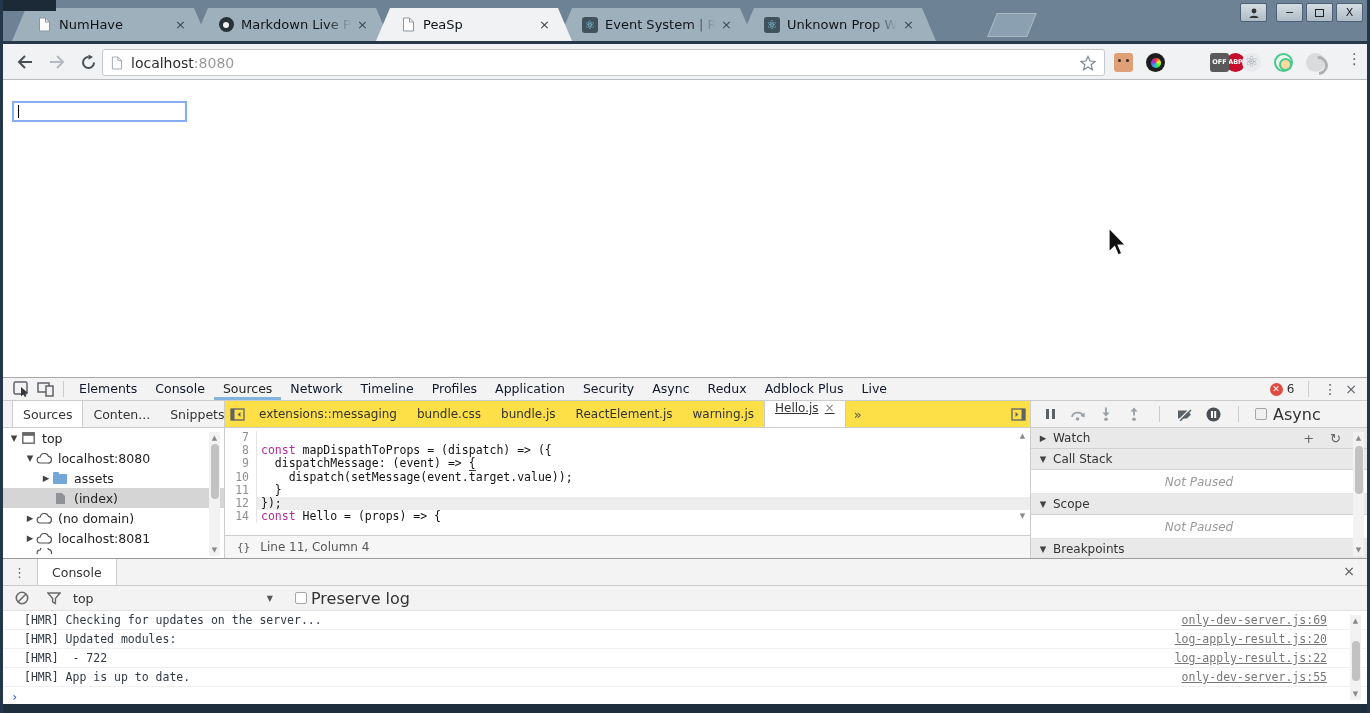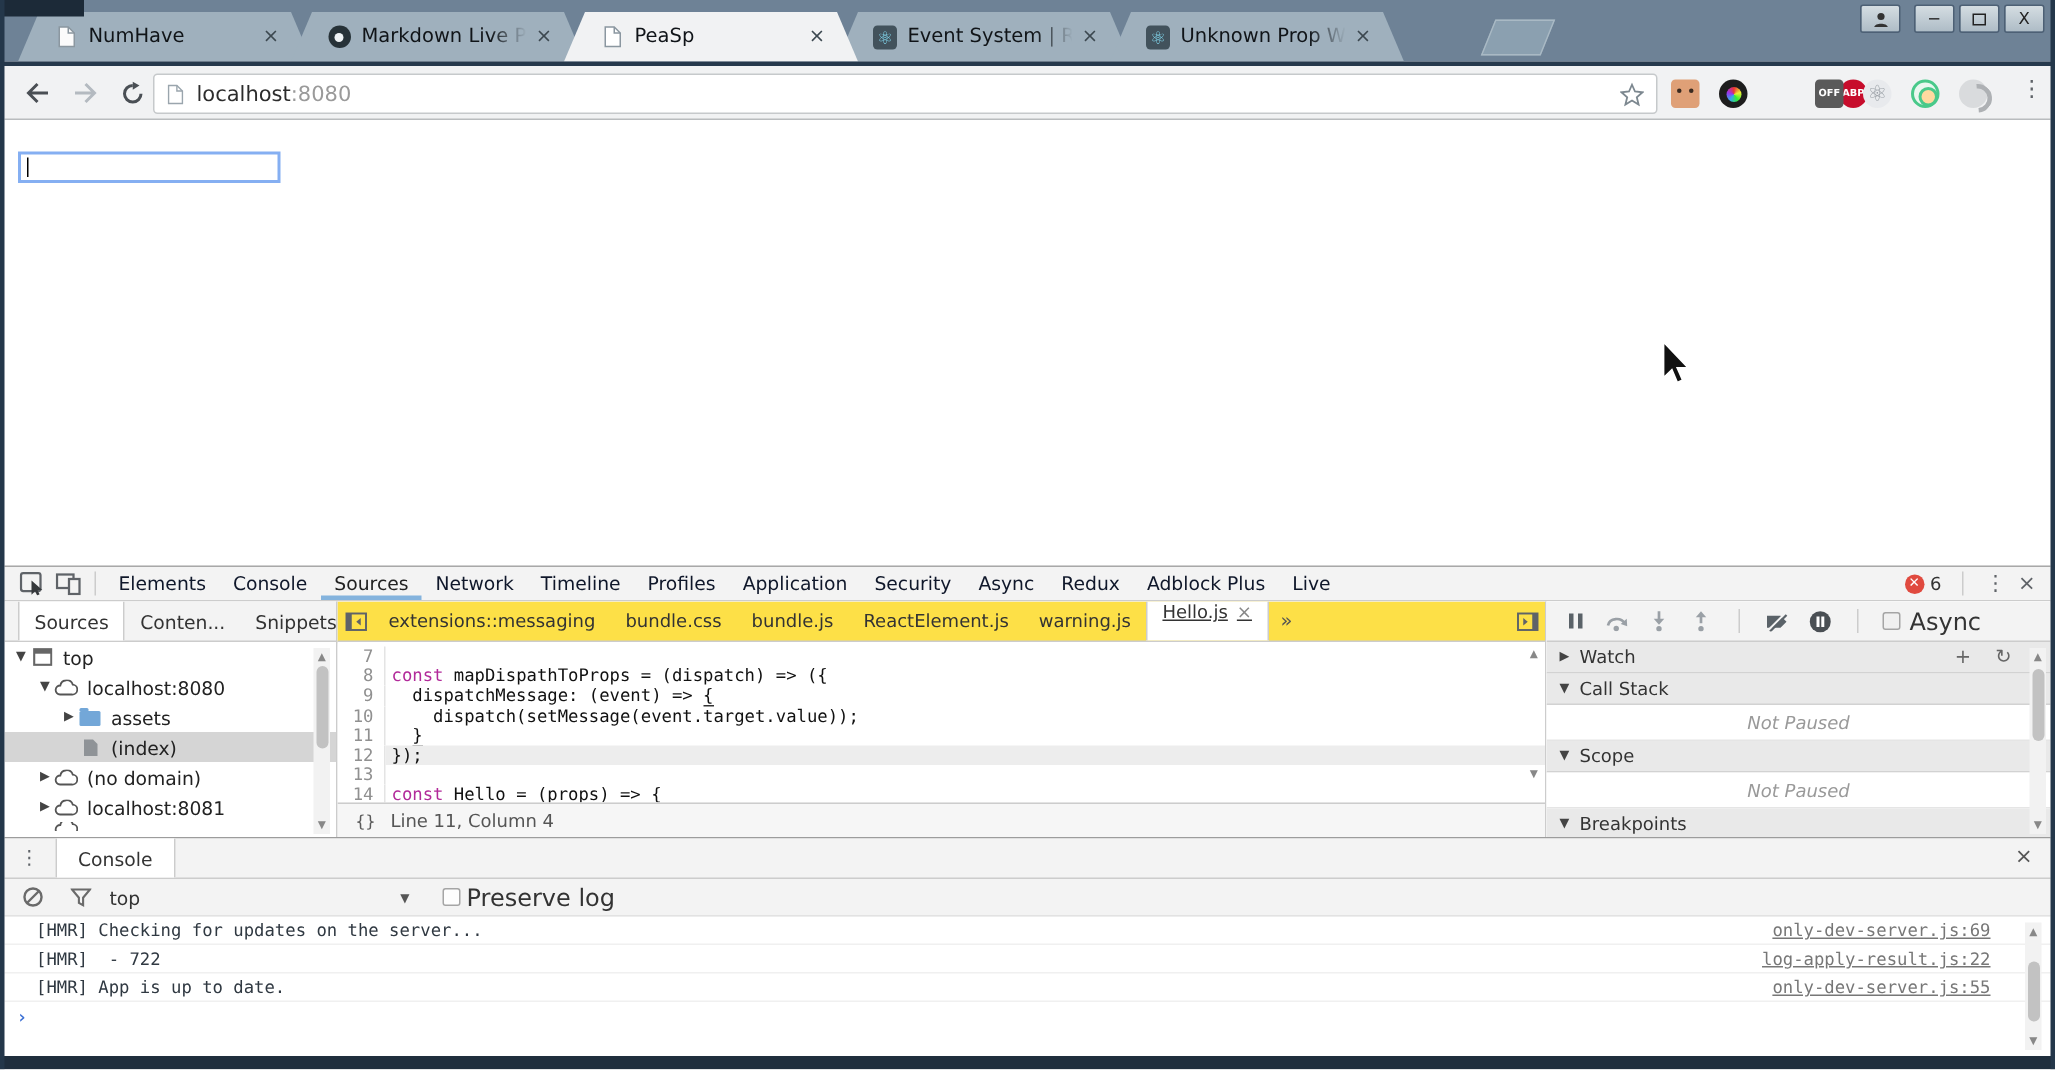--- a/index.html
+++ b/index.html
@@ -410,24 +410,20 @@
           </div>
         <div class="cline">
             <span class="lnum">11</span>
             <span class="ltext"><span class="kw"></span><span style="white-space:pre">  </span><span style="white-space:pre"></span><span class="ub">}</span></span>
           </div>
         <div class="cline hl">
             <span class="lnum">12</span>
             <span class="ltext"><span class="kw"></span><span style="white-space:pre">});</span><span style="white-space:pre"></span><span class="ub"></span></span>
           </div>
         <div class="cline">
-            <span class="lnum">13</span>
-            <span class="ltext"><span class="kw"></span><span style="white-space:pre"></span><span style="white-space:pre"></span><span class="ub"></span></span>
-          </div>
-        <div class="cline">
             <span class="lnum">14</span>
             <span class="ltext"><span class="kw">const</span><span style="white-space:pre"></span><span style="white-space:pre"> Hello = (props) =&gt; {</span><span class="ub"></span></span>
           </div>
       </div>
       <div class="scroll" style="right:2px;top:31px;height:100px;background:transparent">
         <span class="s-arrow" style="top:0">▲</span>
         <span class="s-arrow" style="bottom:12px">▼</span>
       </div>
       <div class="ed-status">
         <span class="pp">{}</span>
@@ -533,20 +529,21 @@
         </span>
       <span class="con-ctx">
         <span>top</span>
         <span class="ctx-caret">▼</span>
       </span>
       <span class="checkbox" style="margin-left:22px;background:#fdfdfd"></span>
       <span class="cb-label" style="margin-left:4px">Preserve log</span>
     </div>
     <div class="con-msgs">
       <div class="crow"><span>[HMR] Checking for updates on the server...</span><span class="clink">only-dev-server.js:69</span></div>
+      <div class="crow"><span>[HMR] Updated modules:</span><span class="clink">log-apply-result.js:20</span></div>
       <div class="crow"><span>[HMR]  - 722</span><span class="clink">log-apply-result.js:22</span></div>
       <div class="crow"><span>[HMR] App is up to date.</span><span class="clink">only-dev-server.js:55</span></div>
       <div class="prompt">
           <span class="prompt-g">›</span>
         </div>
     </div>
     <div class="scroll" style="right:6px;top:56px;bottom:4px">
       <span class="s-arrow" style="top:2px">▲</span>
       <div class="s-thumb" style="top:26px;height:40px"></div>
       <span class="s-arrow" style="bottom:2px">▼</span>

